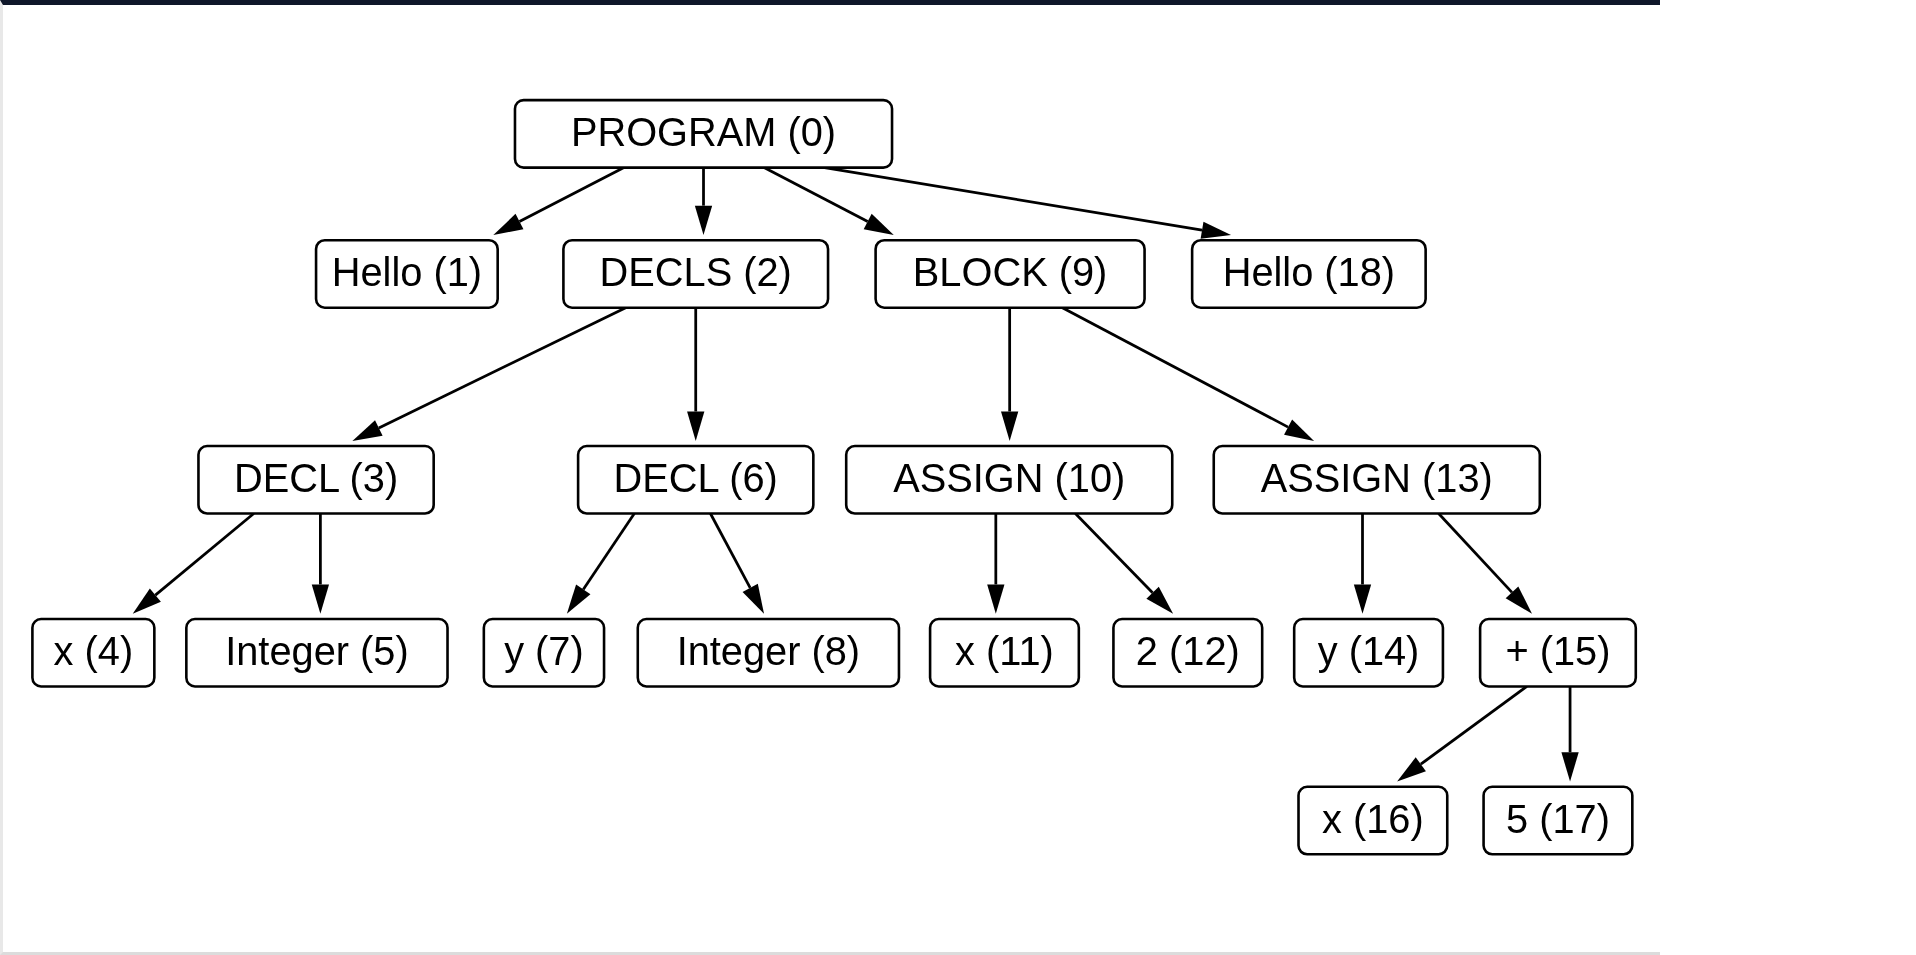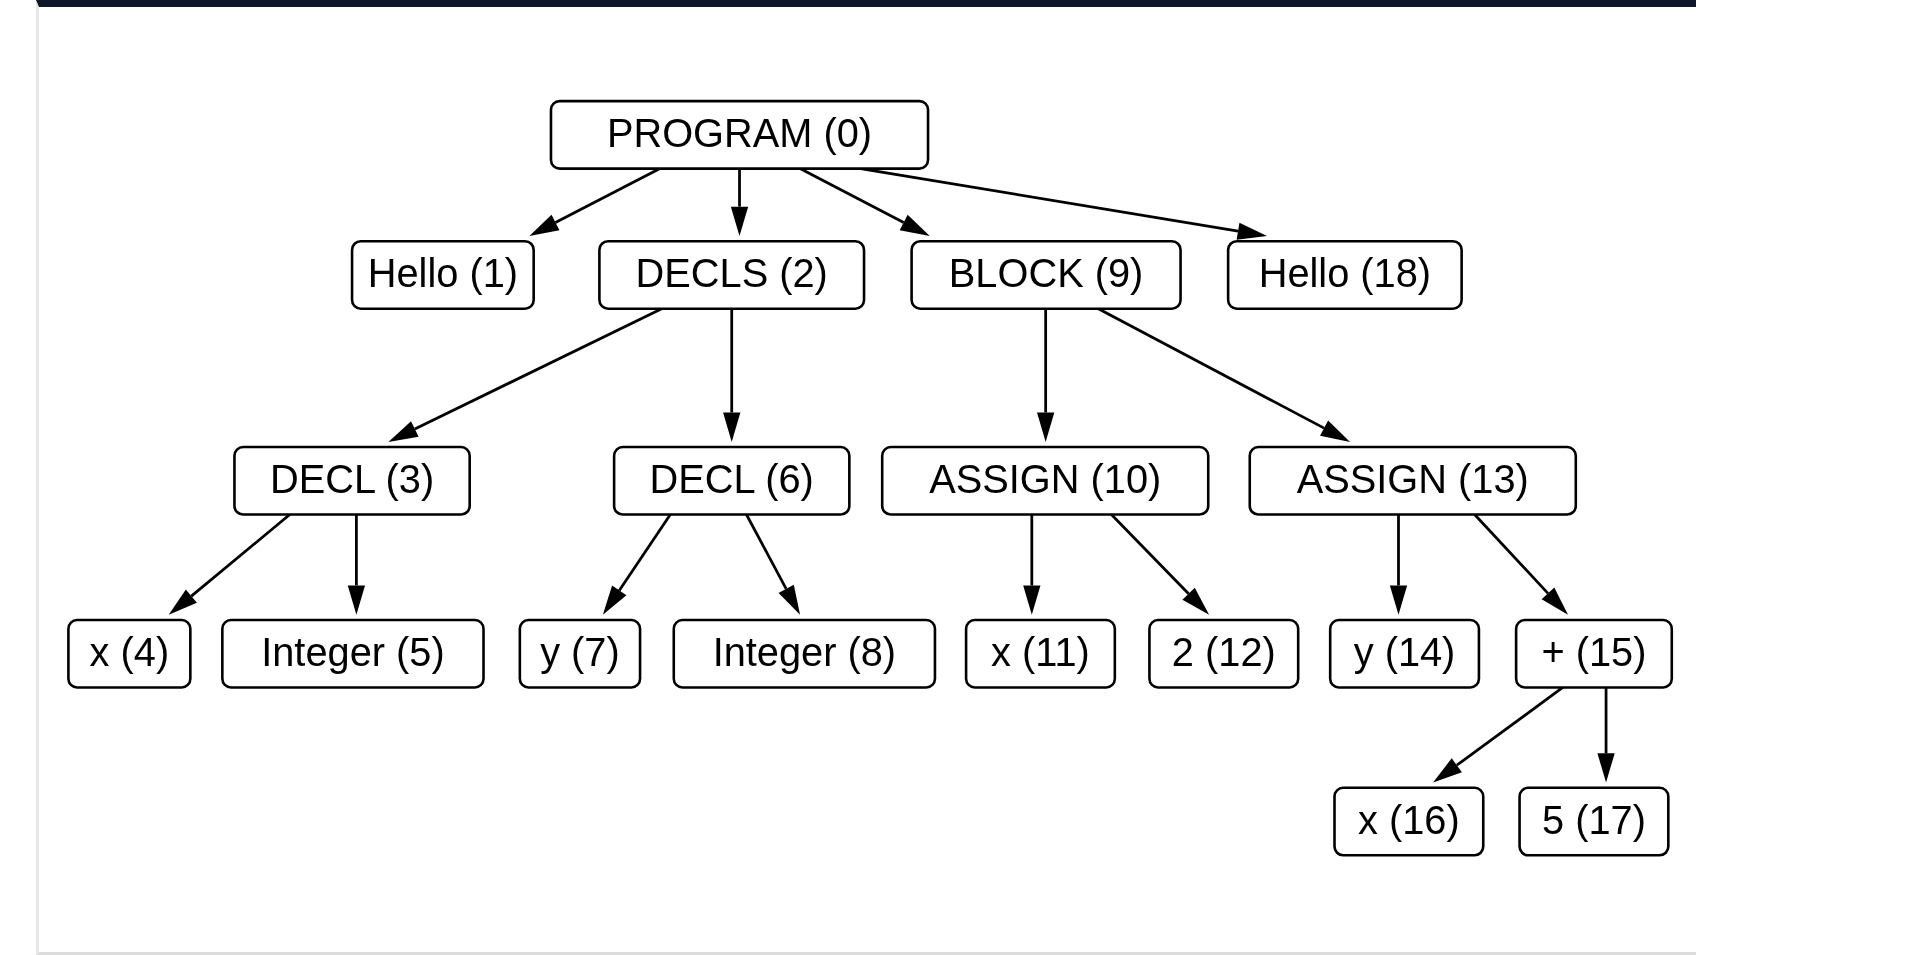--- a/index.html
+++ b/index.html
@@ -8,26 +8,25 @@
     background: #ffffff;
   }
   body {
     font-family: "Liberation Sans", sans-serif;
   }
   #canvas-frame {
     position: relative;
     width: 1660px;
     height: 955px;
     background: #ffffff;
-    border-top: 7px solid #0f172a;
+    border-top: 5px solid #0f172a;
     border-left: 3px solid #e8e8e8;
     border-bottom: 3px solid #dcdcdc;
     box-sizing: border-box;
     overflow: hidden;
-    margin-left: 36px;
   }
   #ast-svg {
     display: block;
     width: 100%;
     height: 100%;
   }
   .node-box {
     fill: #ffffff;
     stroke: #000000;
     stroke-width: 3;

